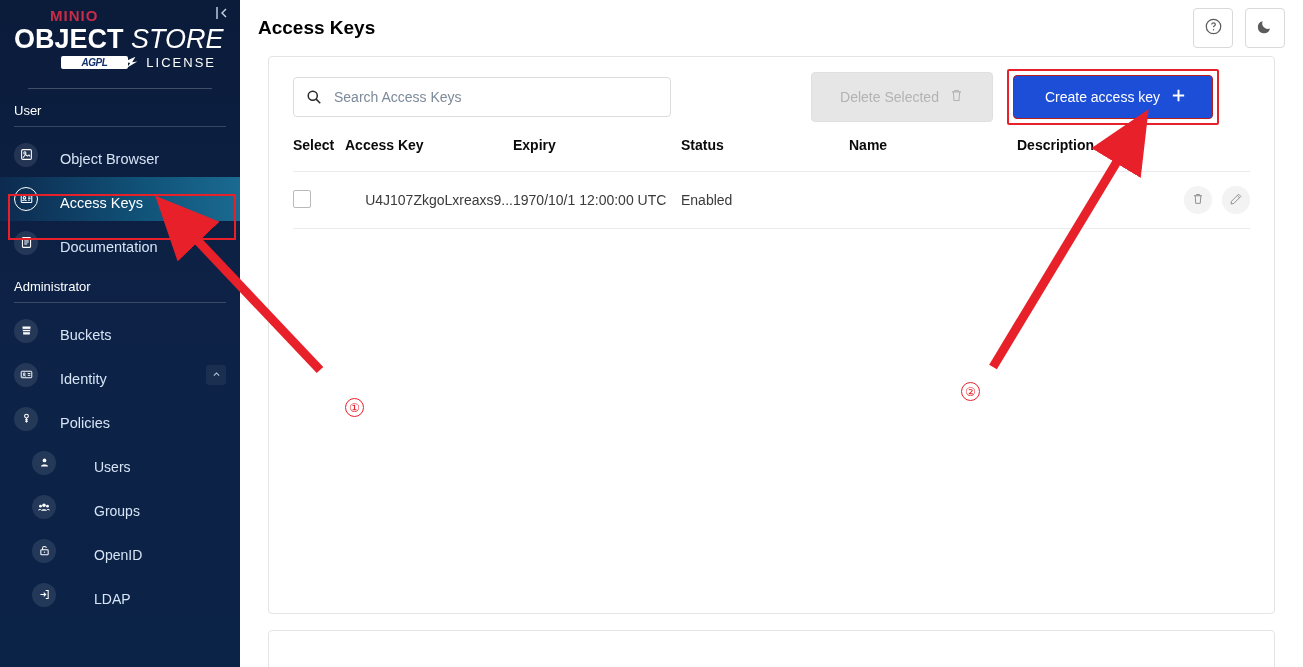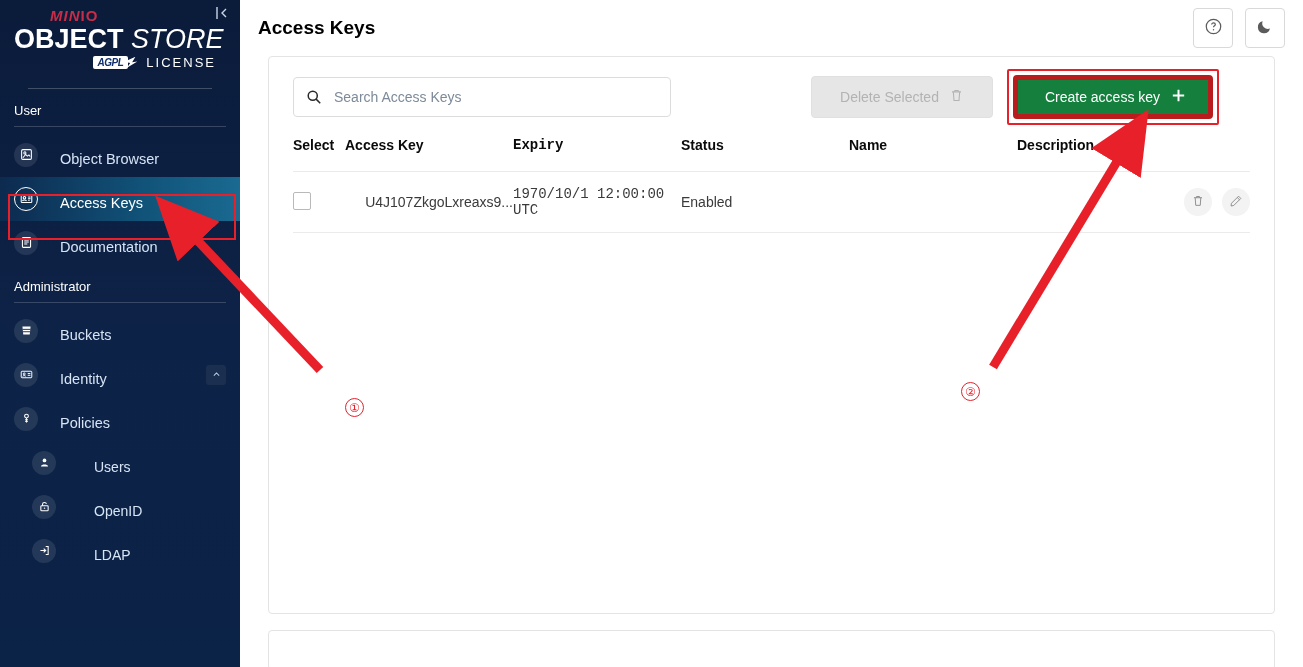--- a/index.html
+++ b/index.html
@@ -16,37 +16,37 @@
     width: 240px; height: 667px;
     background: linear-gradient(180deg, #0b1b3a 0%, #0d2246 45%, #0b2347 100%);
     position: relative; flex: 0 0 240px;
     overflow: hidden;
   }
   .logo-block { padding: 8px 14px 0 14px; position: relative; }
   .logo-minio {
     font-size: 15px; font-weight: bold; letter-spacing: 1px;
     color: #ffffff; line-height: 1.1; padding-left: 36px;
   }
-  .logo-minio .red { color: #C72C48; font-style: italic; }
+  .logo-minio .red { color: #C72C48; }
   .logo-minio .io { color: #C72C48; }
   .logo-object-store {
     font-size: 27px; letter-spacing: 0px; line-height: 1.05;
     color: #ffffff; white-space: nowrap;
   }
   .logo-object-store b { font-weight: bold; }
   .logo-object-store span.thin { font-weight: normal; font-style: italic; }
   .license-row {
     display: flex; align-items: center; justify-content: flex-end;
     gap: 8px; margin-top: 2px; padding-right: 10px;
   }
   .agpl-badge {
     display: inline-flex; align-items: center; justify-content: center;
     background: #ffffff; color: #12306b;
     font-size: 10px; font-weight: bold; font-style: italic;
-    padding: 1px 5px; border-radius: 2px; line-height: 1.1;
+    padding: 1px 21px; border-radius: 2px; line-height: 1.1;
     letter-spacing: -0.5px;
     position: relative;
   }
   .agpl-badge .swoosh {
     position: absolute; right: -9px; top: 1px;
     width: 13px; height: 11px;
     background: #ffffff;
     clip-path: polygon(0% 45%, 85% 0%, 60% 50%, 100% 42%, 20% 100%, 45% 55%);
   }
   .license-word {
@@ -126,56 +126,56 @@
     display: flex; align-items: center; padding: 0 12px; background: #fff;
   }
   .search-wrap .s-icon { color: #2a2a2a; display:flex; align-items:center; }
   .search-input {
     border: none; outline: none; flex: 1; font-size: 14px;
     margin-left: 12px; color: #2a2a2a;
     font-family: "Liberation Sans", sans-serif;
   }
   .search-input::placeholder { color: #7d8a99; }
   .btn {
-    height: 42px; border-radius: 4px; font-size: 14px;
+    height: 50px; border-radius: 4px; font-size: 14px;
     display: inline-flex; align-items: center; justify-content: center;
     gap: 10px; cursor: pointer; padding: 0 18px;
     font-family: "Liberation Sans", sans-serif;
   }
   .btn-delete {
     background: #e6e6e6; color: #b3b3b3; border: 1px solid #e0e0e0;
     margin-left: 140px; width: 182px; cursor: default;
   }
   .btn-change {
     background: #ffffff; color: #3c4a5c; border: 1px solid #d6d6d6;
     margin-left: 14px; width: 198px;
   }
   .btn-create {
-    background: #15803d; color: #ffffff; border: 5px solid #b91c1c;
+    background: #1d4ed8; color: #ffffff; border: 1px solid #b91c1c;
     margin-left: 16px; width: 200px; height: 44px; padding-left: 24px;
   }
   .create-wrap {
     margin-left: 14px; border: 2px solid #e8202a; padding: 4px;
     border-radius: 2px; display: inline-flex;
   }
   .create-wrap .btn-create { margin-left: 0; }
 
   
   table.keys { width: 100%; border-collapse: collapse; margin-top: 18px; }
   table.keys th {
     text-align: left; font-size: 14px; font-weight: bold; color: #0a0a0a;
     padding: 0 0 18px 0; border-bottom: 1px solid #ebebeb;
   }
   table.keys td {
     font-size: 14px; color: #3a3a3a; padding: 14px 0;
     border-bottom: 1px solid #ebebeb;
   }
   .col-select { width: 52px; }
   .col-key { width: 168px; text-align: right; }
-  .col-expiry { width: 168px; font-family: Liberation Mono, monospace; }
+  .col-expiry { width: 168px; }
   .col-status { width: 168px; }
   .col-name { width: 168px; }
   .col-desc { width: auto; }
   .col-actions { width: 110px; }
   .chk {
     width: 18px; height: 18px; border: 1px solid #b9b9b9; border-radius: 2px;
     background: #fff; display: inline-block; cursor: pointer;
   }
   .row-actions { display: flex; gap: 10px; justify-content: flex-end; }
   .icon-btn {
@@ -320,20 +320,33 @@
     <div class="nav-item sub">
       <span class="nav-icon">
         <svg width="13" height="13" viewBox="0 0 16 16" fill="currentColor">
           <circle cx="8" cy="5.5" r="2.3"></circle>
             <path d="M3.6 13 C3.9 9.8 12.1 9.8 12.4 13 Z"></path>
         </svg>
       </span>
       <span class="nav-label">Users</span>
     </div>
 
+    <div class="nav-item sub">
+      <span class="nav-icon">
+        <svg width="14" height="14" viewBox="0 0 16 16" fill="currentColor">
+          <circle cx="8" cy="6" r="2"></circle>
+            <circle cx="4" cy="7" r="1.6"></circle>
+            <circle cx="12" cy="7" r="1.6"></circle>
+          <path d="M4.5 12.4 C4.8 9.9 11.2 9.9 11.5 12.4 Z"></path>
+          <path d="M1.4 12 C1.6 10.3 4.4 10 5 10.9 Z"></path>
+            <path d="M14.6 12 C14.4 10.3 11.6 10 11 10.9 Z"></path>
+        </svg>
+      </span>
+      <span class="nav-label">Groups</span>
+    </div>
 
     <div class="nav-item sub">
       <span class="nav-icon">
         <svg width="13" height="13" viewBox="0 0 16 16" fill="none" stroke="currentColor" stroke-width="1.3">
           <rect x="3.5" y="7" width="9" height="6.2" rx="1"></rect>
             <path d="M5.6 7 V5.3 C5.6 3.9 6.7 3 8 3 C9.3 3 10.2 3.7 10.4 4.7"></path>
             <circle cx="8" cy="10" r="0.9" fill="currentColor" stroke="none"></circle>
         </svg>
       </span>
       <span class="nav-label">OpenID</span>

